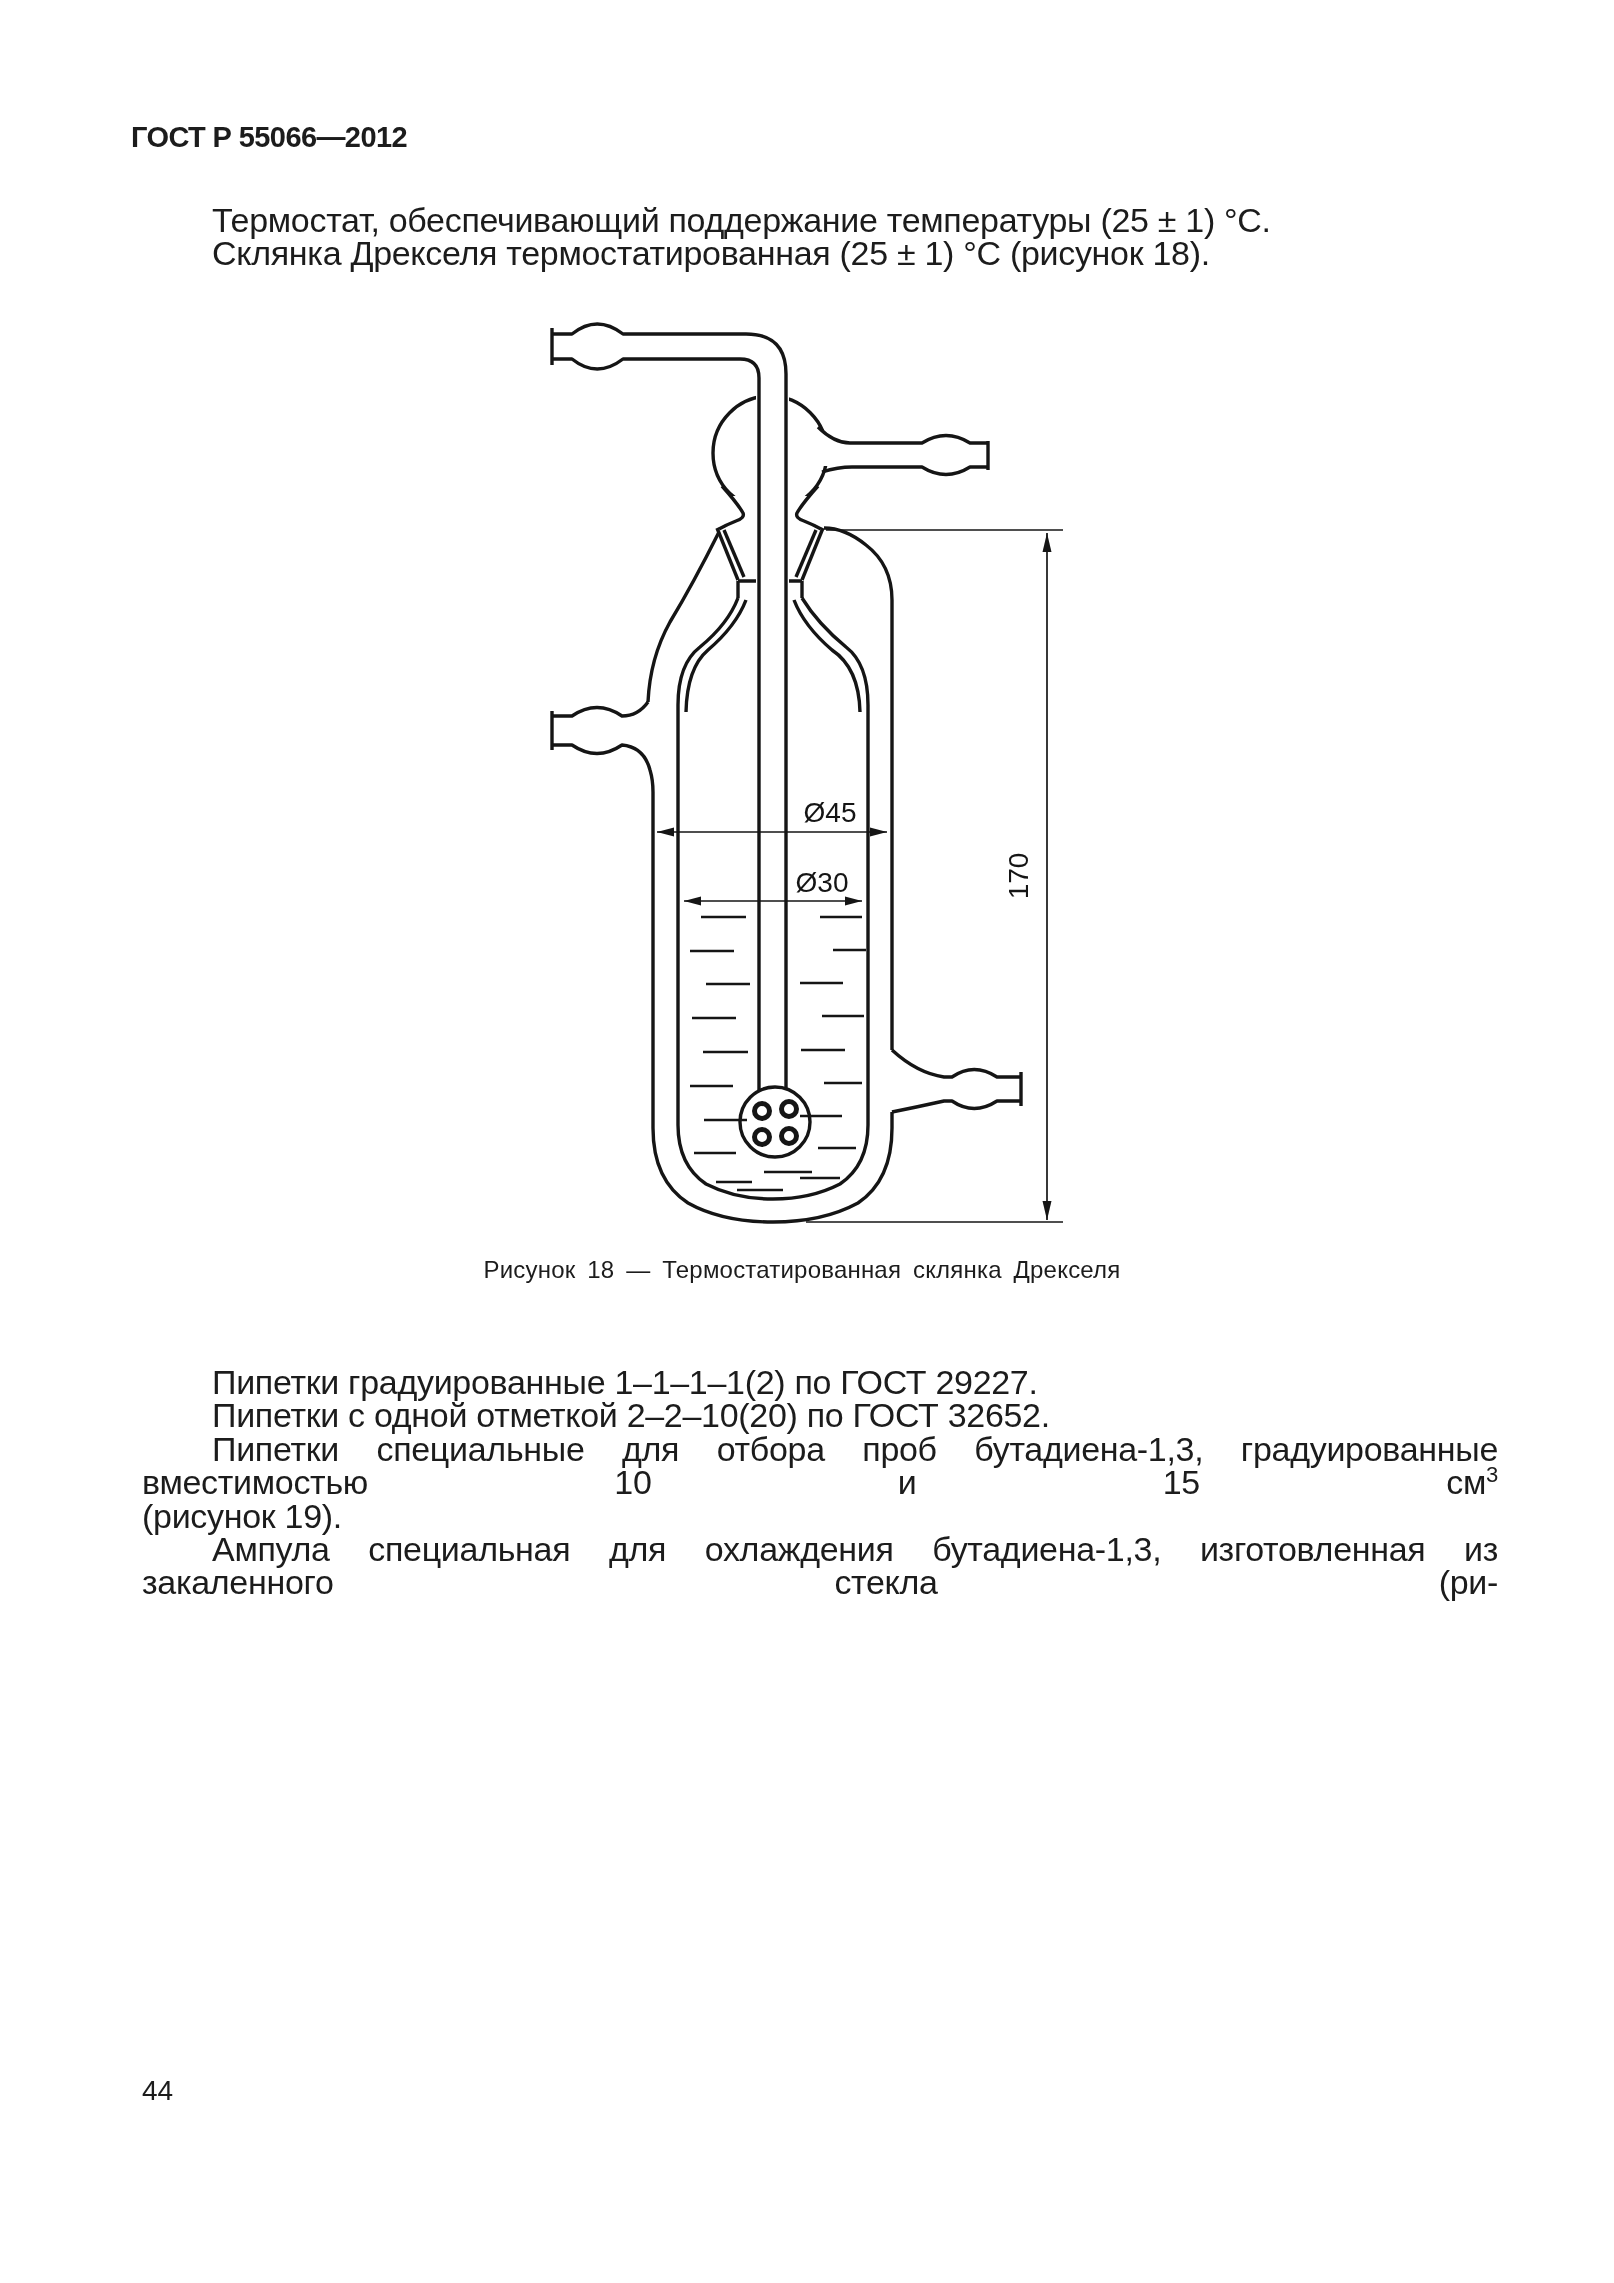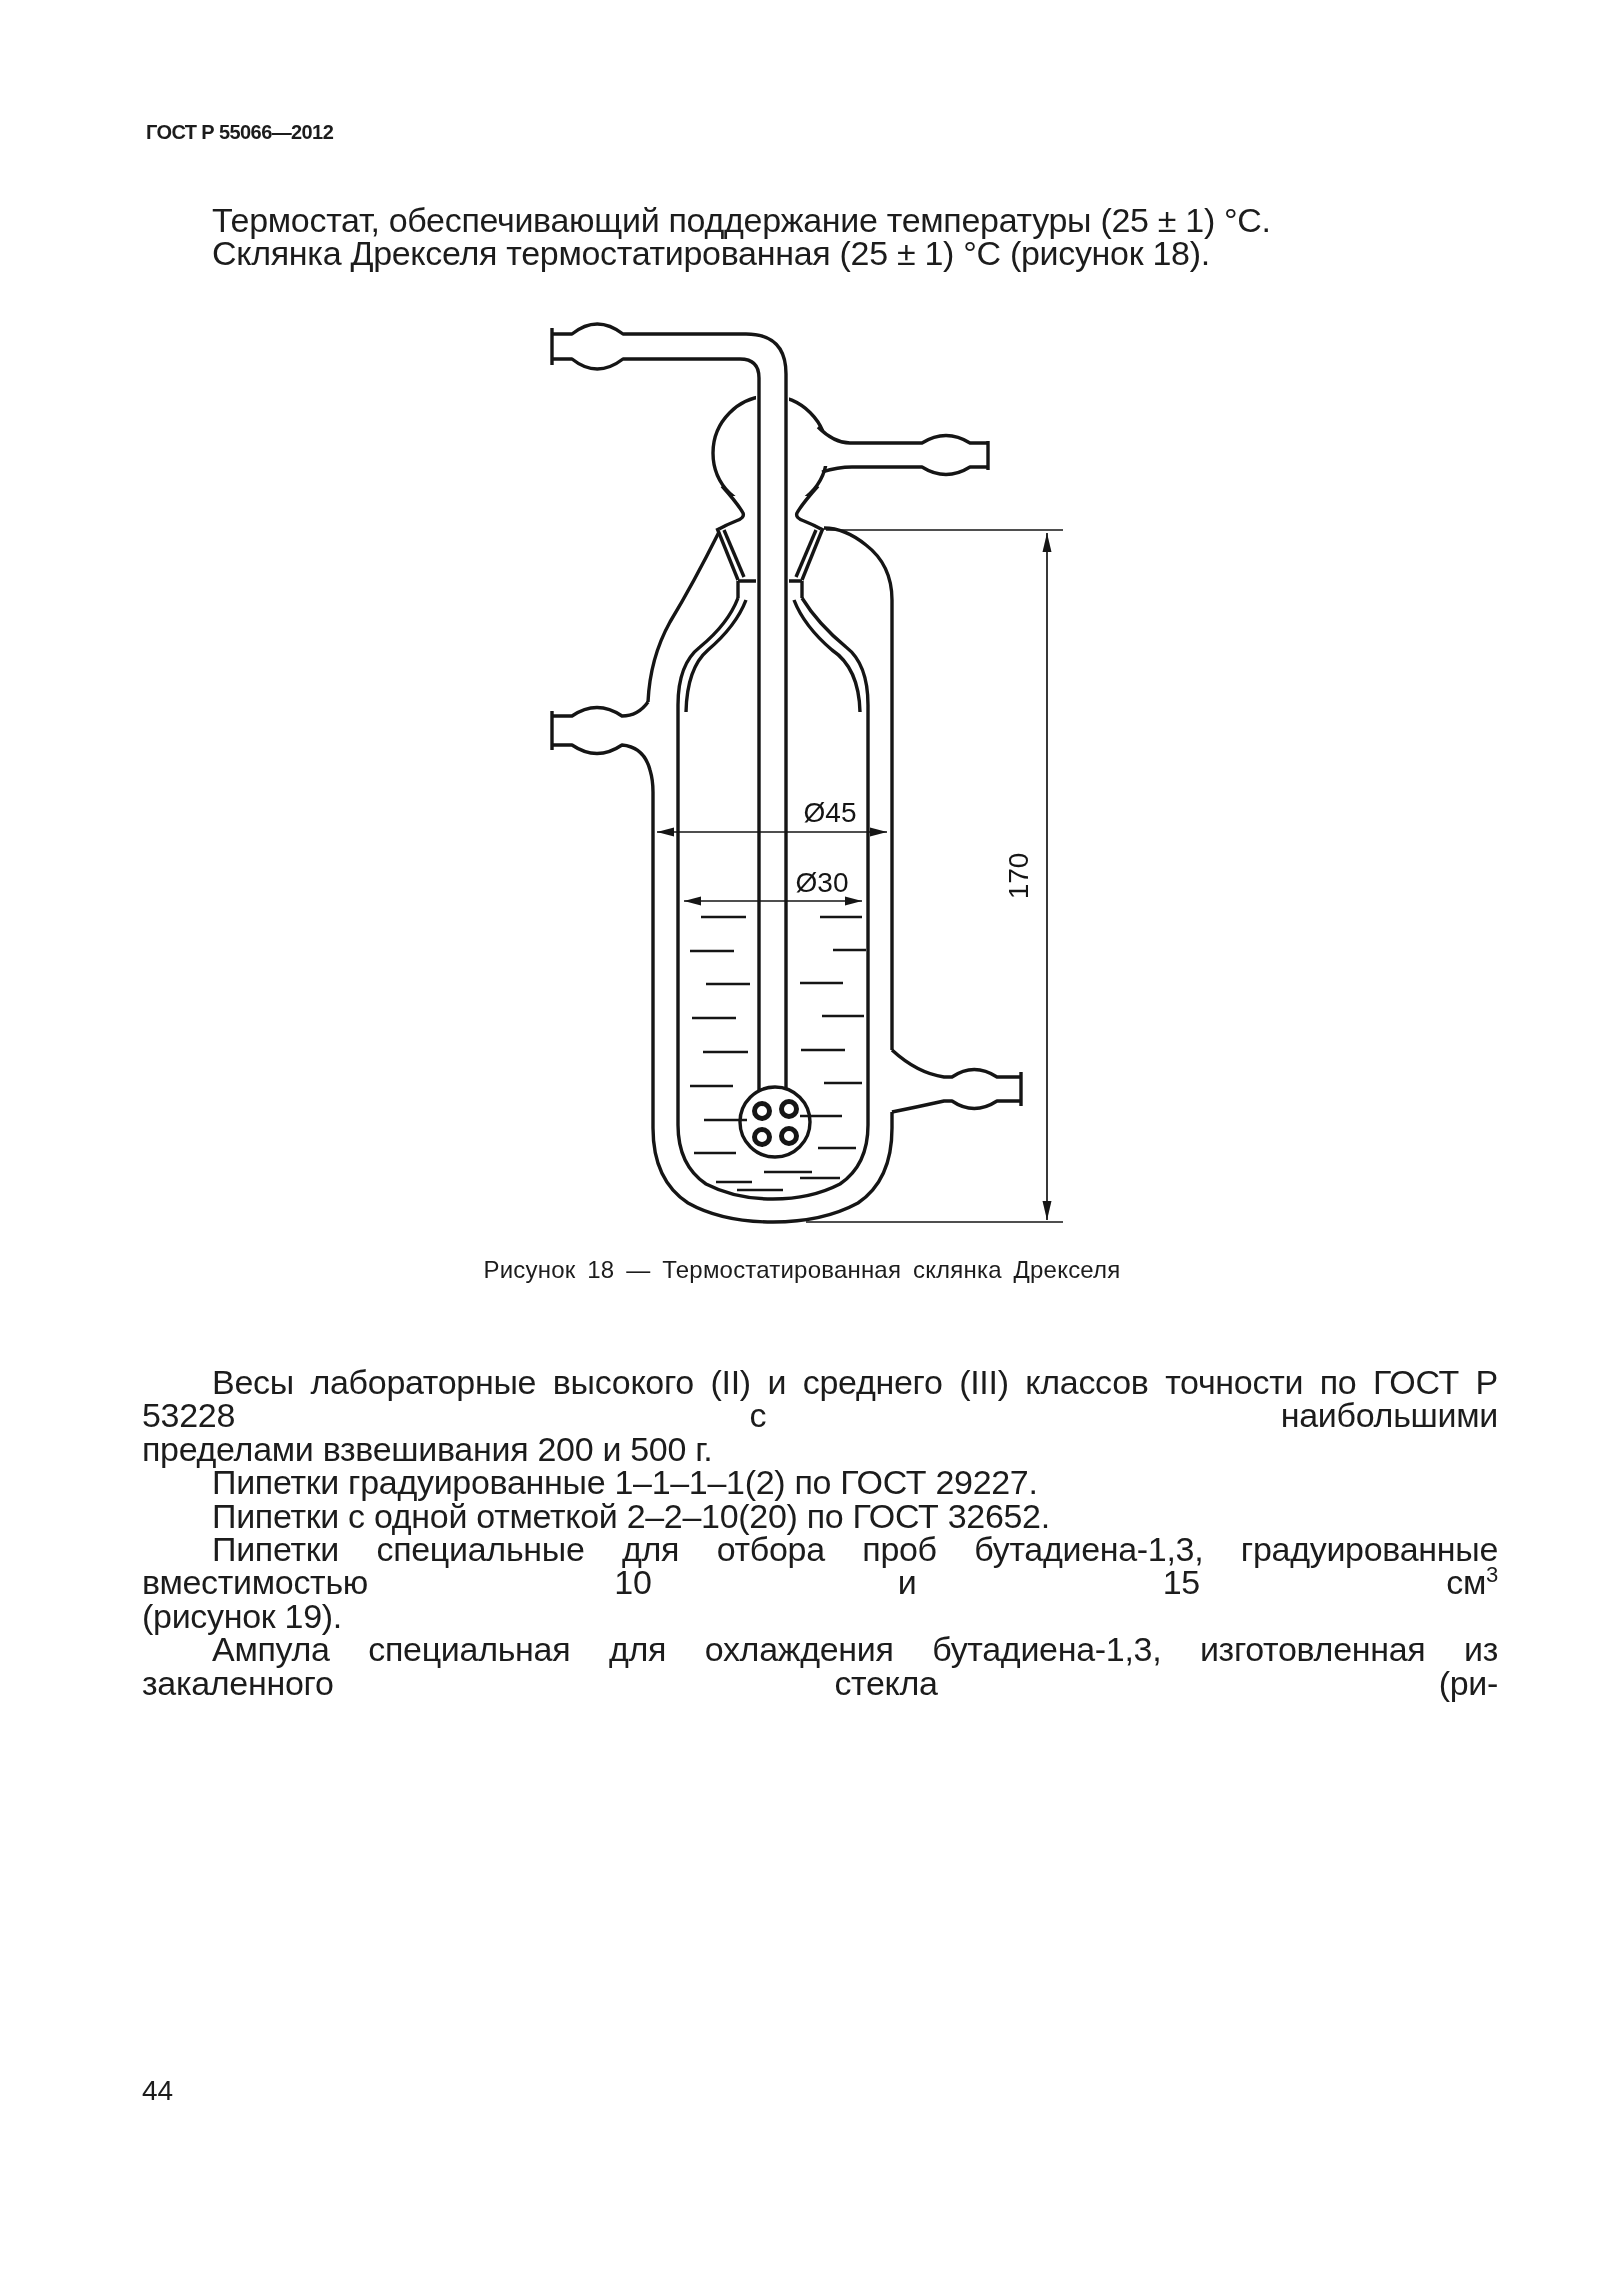--- a/index.html
+++ b/index.html
@@ -5,22 +5,22 @@
   html,body{margin:0;padding:0;background:#e8e8e8;}
   .page{
     position:relative;
     width:1614px;height:2283px;
     background:#ffffff;
     font-family:"Liberation Sans", sans-serif;
     color:#1c1c1c;
     overflow:hidden;
   }
   .hdr{
-    position:absolute;left:146px;top:121px;
-    font-size:20px;font-weight:bold;letter-spacing:-0.6px;
+    position:absolute;left:131px;top:121px;
+    font-size:29px;font-weight:bold;letter-spacing:-0.6px;
   }
   .textblock{
     position:absolute;left:142px;width:1356px;
     font-size:34px;line-height:33.4px;letter-spacing:-0.3px;
   }
   .intro{top:204px;}
   .body2{top:1366px;}
   .para{margin:0;padding:0;}
   .ind{text-indent:70px;}
   .jline{display:block;text-align:justify;text-align-last:justify;}
@@ -142,24 +142,20 @@
       <path class="dim" d="M 1047 533 L 1047 1220"></path>
       <polygon class="dimarrow" points="1047,533 1042.5,552 1051.5,552"></polygon>
       <polygon class="dimarrow" points="1047,1220 1042.5,1201 1051.5,1201"></polygon>
       <text class="dimtext" x="1028" y="876" text-anchor="middle" transform="rotate(-90 1028 876)">170</text>
     </g>
   </svg>
 
   <div class="caption">Рисунок 18 — Термостатированная склянка Дрекселя</div>
 
   <div class="textblock body2">
-    <div class="para">
-      <span class="jline ind">Весы лабораторные высокого (II) и среднего (III) классов точности по ГОСТ Р 53228 с наибольшими</span>
-      <span class="pline">пределами взвешивания 200 и 500 г.</span>
-    </div>
     <div class="para ind">Пипетки градуированные 1–1–1–1(2) по ГОСТ 29227.</div>
     <div class="para ind">Пипетки с одной отметкой 2–2–10(20) по ГОСТ 32652.</div>
     <div class="para">
       <span class="jline ind"><span>Пипетки специальные для отбора проб бутадиена-1,3, градуированные вместимостью 10 и 15 см</span><sup>3</sup></span>
       <span class="pline">(рисунок 19).</span>
     </div>
     <div class="para">
       <span class="jline ind">Ампула специальная для охлаждения бутадиена-1,3, изготовленная из закаленного стекла (ри-</span>
     </div>
   </div>

